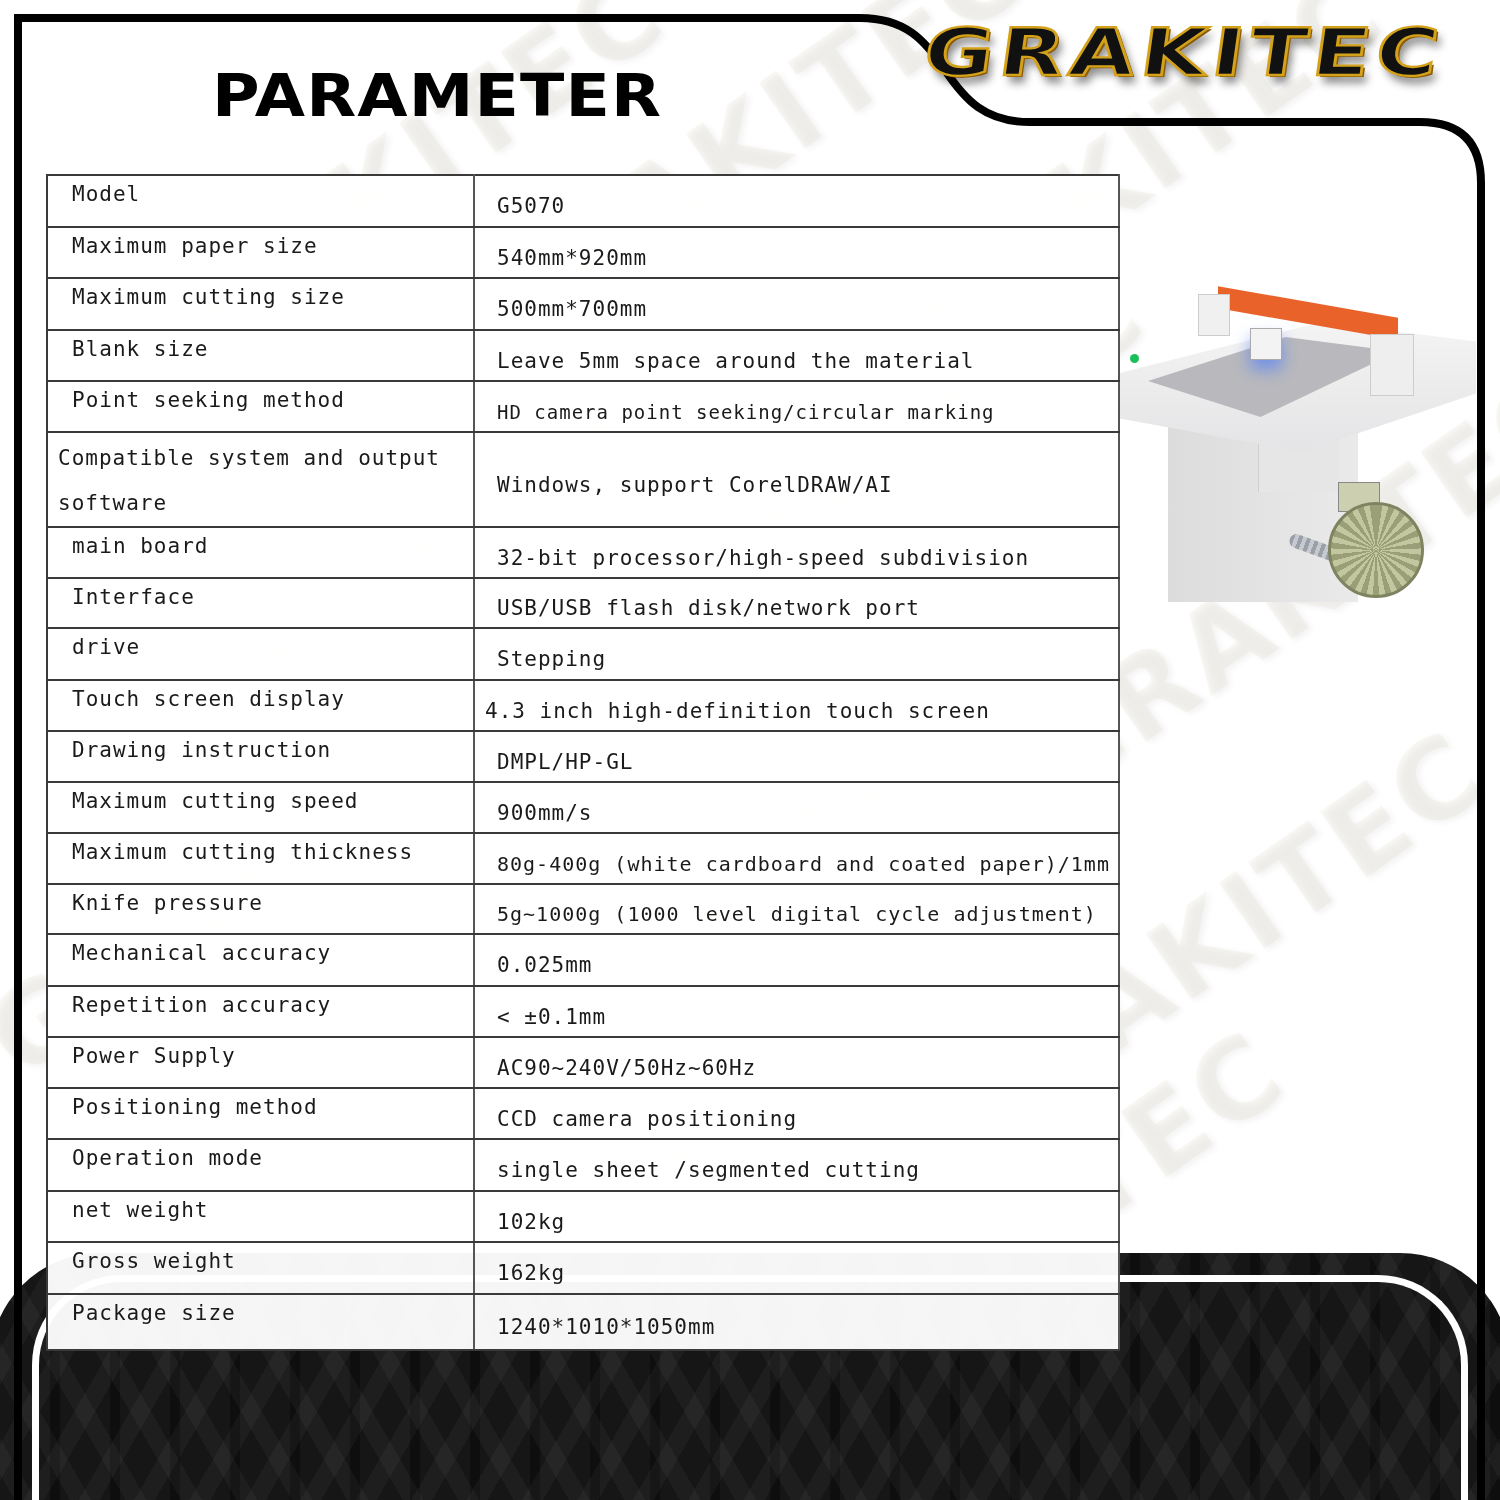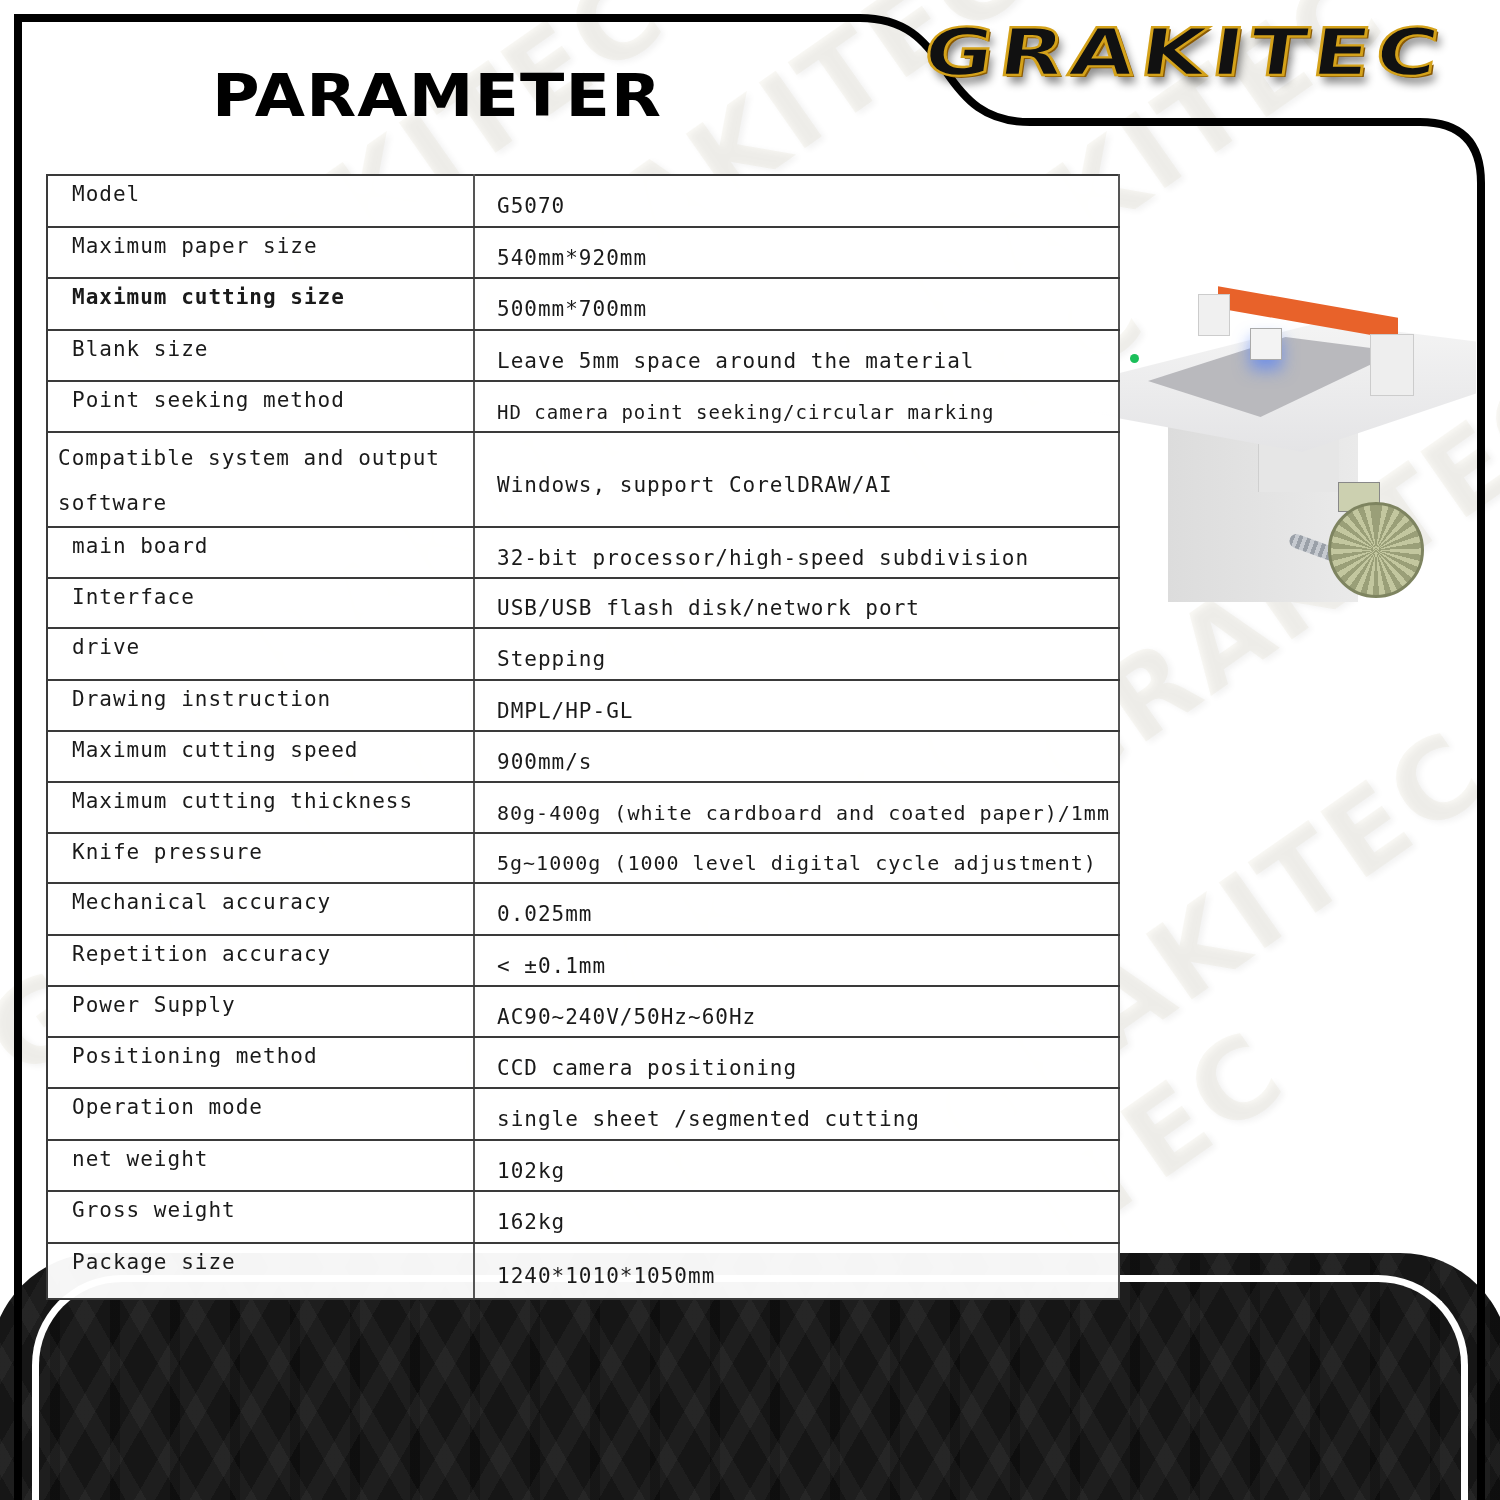--- a/index.html
+++ b/index.html
@@ -65,21 +65,21 @@
     border-collapse: collapse; background: rgba(255,255,255,0.96);
     table-layout: fixed;
   }
   .spec-table td {
     border: 2px solid #3a3a3a; border-right-color: #555;
     font-size: 21px; color: #1a1a1a; letter-spacing: 1px;
     padding: 0; vertical-align: top;
   }
   .spec-table td.k { width: 401px; padding: 6px 0 0 24px; }
   .spec-table td.v { text-align: left; vertical-align: middle; padding-top: 10px; padding-left: 22px; }
-  .spec-table td.k.bold { font-weight: bold; }
+  .spec-table td.k.bold { font-weight: normal; }
   .spec-table td.k.wrap { padding-left: 10px; line-height: 45px; padding-top: 3px; }
   .spec-table td.v.left { text-align: left; padding-left: 10px; }
 
   
   .product { position: absolute; left: 1088px; top: 292px; width: 390px; height: 320px; }
   .m-top {
     position: absolute; left: 2px; top: 30px; width: 386px; height: 130px;
     background: linear-gradient(180deg,#f4f4f4,#e4e4e6);
     clip-path: polygon(0 45%, 60% 0, 100% 15%, 100% 55%, 55% 100%, 0 70%);
   }
@@ -190,20 +190,24 @@
       </tr>
     <tr style="height:50px">
         <td class="k">Interface</td>
         <td class="v">USB/USB flash disk/network port</td>
       </tr>
     <tr style="height:52px">
         <td class="k">drive</td>
         <td class="v">Stepping</td>
       </tr>
     <tr style="height:51px">
+        <td class="k">Touch screen display</td>
+        <td class="v left">4.3 inch high-definition touch screen</td>
+      </tr>
+    <tr style="height:51px">
         <td class="k">Drawing instruction</td>
         <td class="v">DMPL/HP-GL</td>
       </tr>
     <tr style="height:51px">
         <td class="k">Maximum cutting speed</td>
         <td class="v">900mm/s</td>
       </tr>
     <tr style="height:51px">
         <td class="k">Maximum cutting thickness</td>
         <td class="v" style="font-size:20px">80g-400g (white cardboard and coated paper)/1mm</td>

